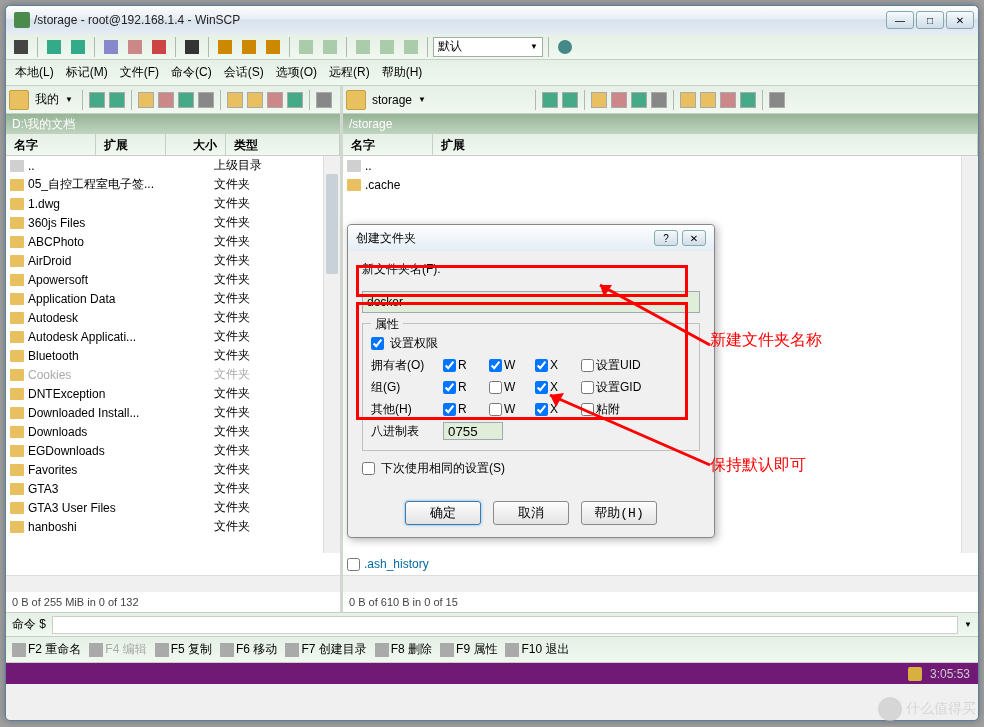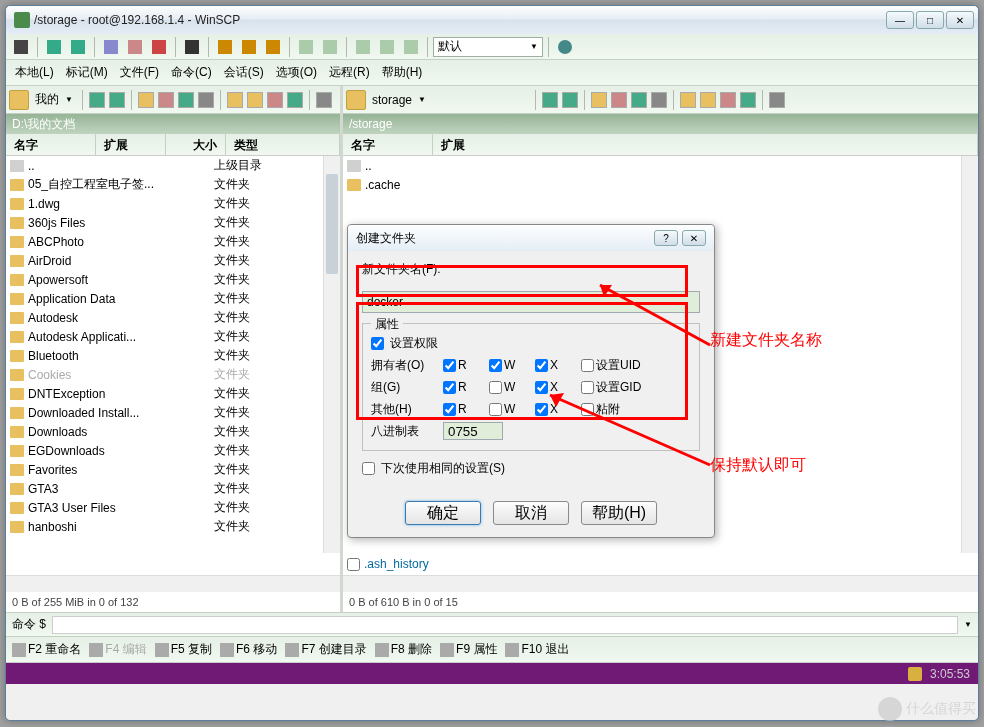--- a/index.html
+++ b/index.html
@@ -60,21 +60,21 @@
 .name-input { width: 100%; height: 22px; border: 1px solid #a0a8b0; background: #e0edd8; padding: 0 4px; font-size: 12px; }
 .group { border: 1px solid #c0c0c0; padding: 8px; margin-top: 10px; position: relative; }
 .group-title { position: absolute; top: -8px; left: 8px; background: #f0f0f0; padding: 0 4px; font-size: 12px; }
 .perm-row { display: flex; align-items: center; height: 22px; gap: 6px; }
 .perm-row .pl { width: 66px; }
 .cb { display: flex; align-items: center; gap: 2px; width: 40px; }
 .cb input { margin: 0; }
 .cb.wide { width: 72px; }
 .oct-input { width: 60px; height: 18px; border: 1px solid #a0a8b0; background: #e0edd8; padding: 0 4px; }
 .dlg-btns { display: flex; justify-content: center; gap: 12px; padding: 12px; }
-.dlg-btns button { width: 76px; height: 24px; background: linear-gradient(#fdfdfd,#e4e4e4); border: 1px solid #8a8a8a; border-radius: 3px; font-size: 16px; }
+.dlg-btns button { width: 76px; height: 24px; background: linear-gradient(#fdfdfd,#e4e4e4); border: 1px solid #8a8a8a; border-radius: 3px; font-size: 13px; font-family: Liberation Mono, monospace; }
 .dlg-btns button.primary { border: 1px solid #3a7ab0; box-shadow: 0 0 3px #6ab0e0; }
 
 .anno-box1 { position: absolute; left: 356px; top: 265px; width: 332px; height: 32px; border: 3px solid #ff0000; pointer-events: none; }
 .anno-box2 { position: absolute; left: 356px; top: 302px; width: 332px; height: 118px; border: 3px solid #ff0000; pointer-events: none; }
 .anno-txt { position: absolute; color: #ff0000; font-size: 16px; }
 .arrow { position: absolute; pointer-events: none; }
 .watermark { position: absolute; right: 8px; bottom: 6px; color: #ccc; font-size: 14px; opacity: 0.7; display: flex; align-items: center; gap: 4px; }
 .watermark .wm-ico { width: 24px; height: 24px; background: #ccc; border-radius: 12px; }
 </style>
 </head>

